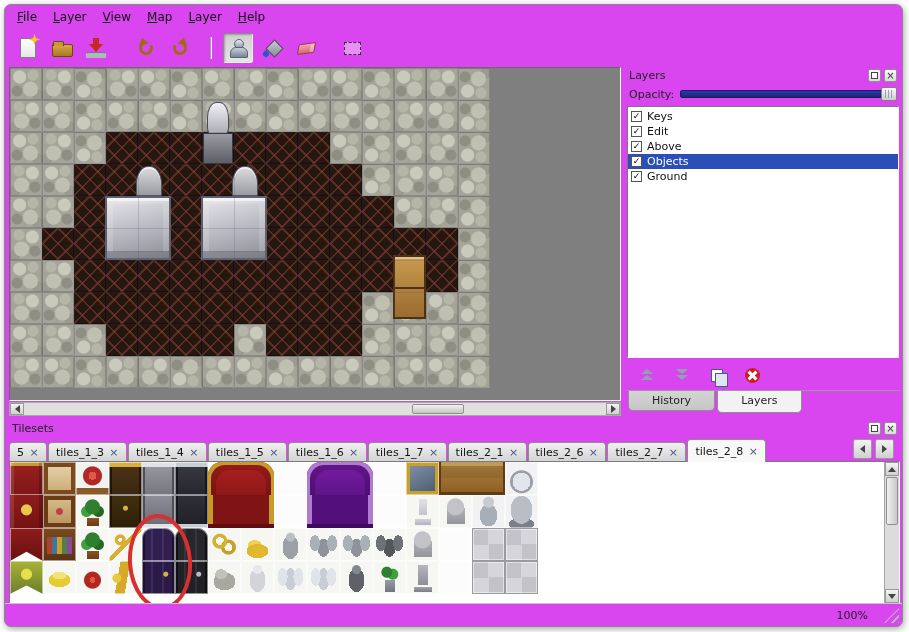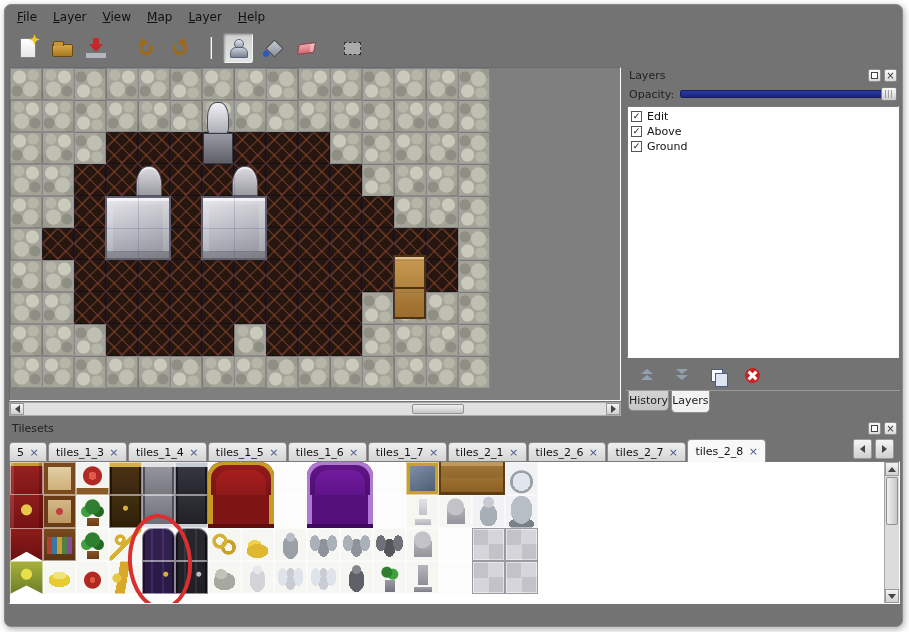--- a/index.html
+++ b/index.html
@@ -1,19 +1,19 @@
 <!DOCTYPE html>
 <html><head>
 <meta charset="utf-8">
 <style>
 *{margin:0;padding:0;box-sizing:border-box;}
 html,body{width:909px;height:632px;}
 body{background:#fff;font-family:"DejaVu Sans","Liberation Sans",sans-serif;position:relative;overflow:hidden;}
 
-.window{position:absolute;left:4px;top:4px;width:899px;height:623px;background:#737373;border:1px solid #888;border-radius:7px;box-shadow:1px 2px 7px rgba(0,0,0,.35);overflow:hidden;}
+.window{position:absolute;left:4px;top:4px;width:899px;height:623px;background:#d946ef;border:1px solid #888;border-radius:7px;box-shadow:1px 2px 7px rgba(0,0,0,.35);overflow:hidden;}
 
 
 .menubar{position:absolute;top:0;left:0;right:0;height:24px;display:flex;align-items:center;padding-left:4px;}
 .menu-item{font-size:12px;color:#111;padding:3px 8px;border-radius:2px;}
 .menu-item::first-letter{text-decoration:underline;}
 
 
 .toolbar{position:absolute;top:24px;left:0;right:0;height:38px;display:flex;align-items:center;padding-left:8px;}
 .tool-btn{width:30px;height:30px;margin-right:4px;display:flex;align-items:center;justify-content:center;border:1px solid transparent;border-radius:3px;position:relative;flex:none;}
 .tool-btn.active{background:linear-gradient(#d0d0d0,#e6e6e6);border-color:#8a8a8a #f6f6f6 #f6f6f6 #8a8a8a;box-shadow:inset 1px 1px 2px rgba(0,0,0,.25);}
@@ -100,21 +100,21 @@
 .move-down-icon{width:14px;height:12px;}
 .move-down-icon::before,.move-down-icon::after{content:"";position:absolute;left:1px;border-left:6px solid transparent;border-right:6px solid transparent;border-top:5px solid #93a0b0;}
 .move-down-icon::before{top:0;}.move-down-icon::after{top:6px;}
 .duplicate-icon{width:12px;height:13px;background:#fff;border:1px solid #4a5a8a;position:relative;z-index:0;}
 .duplicate-icon::after{content:"";position:absolute;left:3px;top:3px;width:11px;height:12px;background:#dde6f0;border:1px solid #4a5a8a;z-index:-1;}
 .delete-icon{width:15px;height:15px;border-radius:50%;background:#cc2020;position:relative;}
 .delete-icon::before,.delete-icon::after{content:"";position:absolute;left:2px;top:6px;width:11px;height:3px;background:#fff;}
 .delete-icon::before{transform:rotate(45deg);}
 .delete-icon::after{transform:rotate(-45deg);}
 .dock-tabs{height:26px;border-top:1px solid #9a9a9a;display:flex;padding-left:2px;}
-.dock-tab{height:20px;padding:3px 0;font-size:11px;border:1px solid #909090;border-top:none;border-radius:0 0 5px 5px;background:linear-gradient(#d4d4d4,#c6c6c6);margin-right:2px;color:#222;flex:none;}
+.dock-tab{height:20px;padding:3px 23px;font-size:11px;border:1px solid #909090;border-top:none;border-radius:0 0 5px 5px;background:linear-gradient(#d4d4d4,#c6c6c6);margin-right:2px;color:#222;flex:none;}
 .dock-tab.active{background:#f2f2f2;height:22px;}
 
 
 .tilesets-dock{position:absolute;top:415px;left:4px;width:891px;height:184px;display:flex;flex-direction:column;}
 .ts-tabbar{height:24px;display:flex;align-items:flex-end;position:relative;padding-right:64px;}
 .ts-tab{height:19px;display:flex;align-items:center;gap:5px;padding:0 7px;margin-right:1px;border:1px solid #8e8e8e;border-bottom:none;border-radius:4px 4px 0 0;background:linear-gradient(#f0f0f0,#d4d4d4);font-size:11px;color:#111;flex:none;white-space:nowrap;}
 .ts-tab:first-child{width:36px;overflow:hidden;padding-left:9px;}
 .ts-tab.active{height:23px;background:#f8f8f8;position:relative;z-index:2;margin-bottom:-1px;}
 .ts-tab-close{width:10px;height:10px;display:flex;align-items:center;justify-content:center;color:#4a5a8a;}
 .ts-tab-close::after{content:"×";font-size:11px;line-height:1;}
@@ -422,25 +422,33 @@
       <div class="opacity-row">
         <span class="opacity-label">Opacity:</span>
         <span class="slider">
           <span class="slider-track"></span>
           <span class="slider-handle"></span>
         </span>
       </div>
       <div class="layer-list">
           <div class="layer-row">
             <div class="checkbox checked"></div>
+            <div class="layer-name">Keys</div>
+          </div>
+          <div class="layer-row">
+            <div class="checkbox checked"></div>
             <div class="layer-name">Edit</div>
           </div>
           <div class="layer-row">
             <div class="checkbox checked"></div>
             <div class="layer-name">Above</div>
+          </div>
+          <div class="layer-row selected">
+            <div class="checkbox checked"></div>
+            <div class="layer-name">Objects</div>
           </div>
           <div class="layer-row">
             <div class="checkbox checked"></div>
             <div class="layer-name">Ground</div>
           </div>
         </div>
       <div class="layer-actions">
           <div class="act-btn">
             <div class="aicon move-up-icon"></div>
           </div>
@@ -592,14 +600,18 @@
           </div>
         <div class="vs-thumb"></div>
         <div class="vs-btn vs-down">
             <span class="tri-d"></span>
           </div>
       </div>
     <div class="annotation" style="left: 118px; top: 52px; width: 64px; height: 96px; border-color: rgb(216, 48, 48); transform: rotate(-4deg);"></div>
       </div>
   </div>
 
+  <div class="statusbar">
+    <span>100%</span>
+    <span class="resize-grip"></span>
+  </div>
 
 </div>
 
 </body></html>

